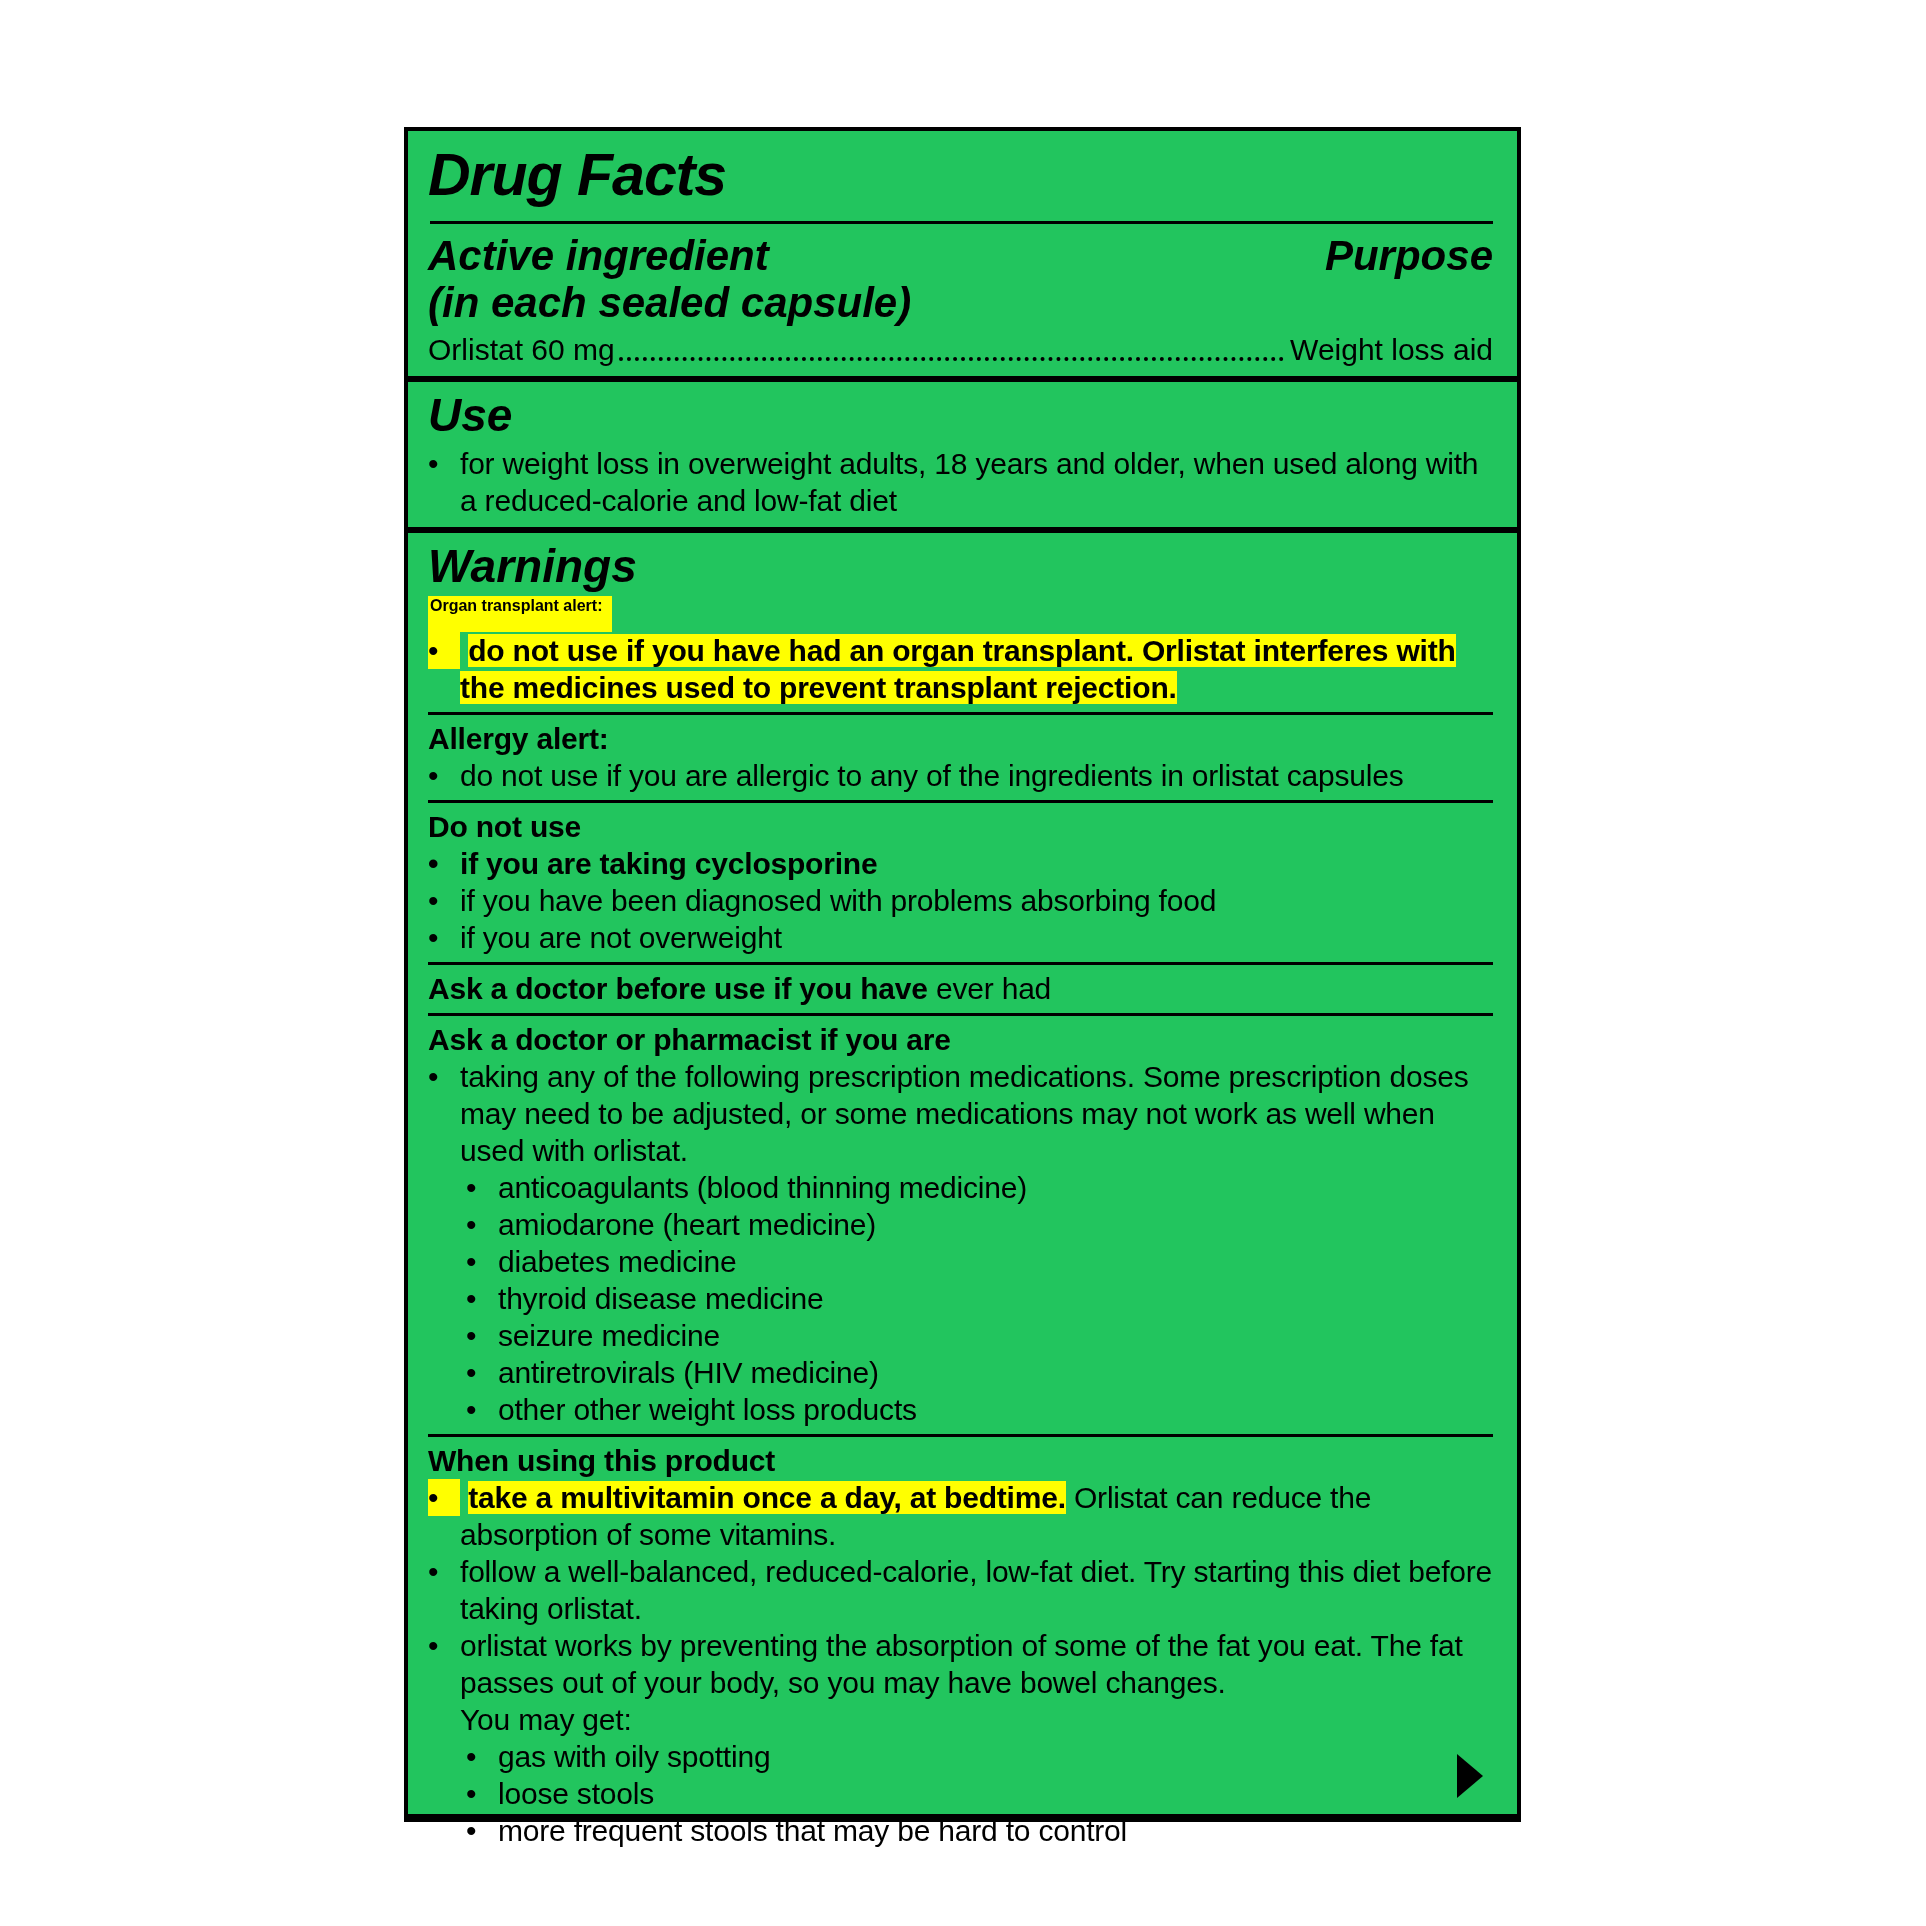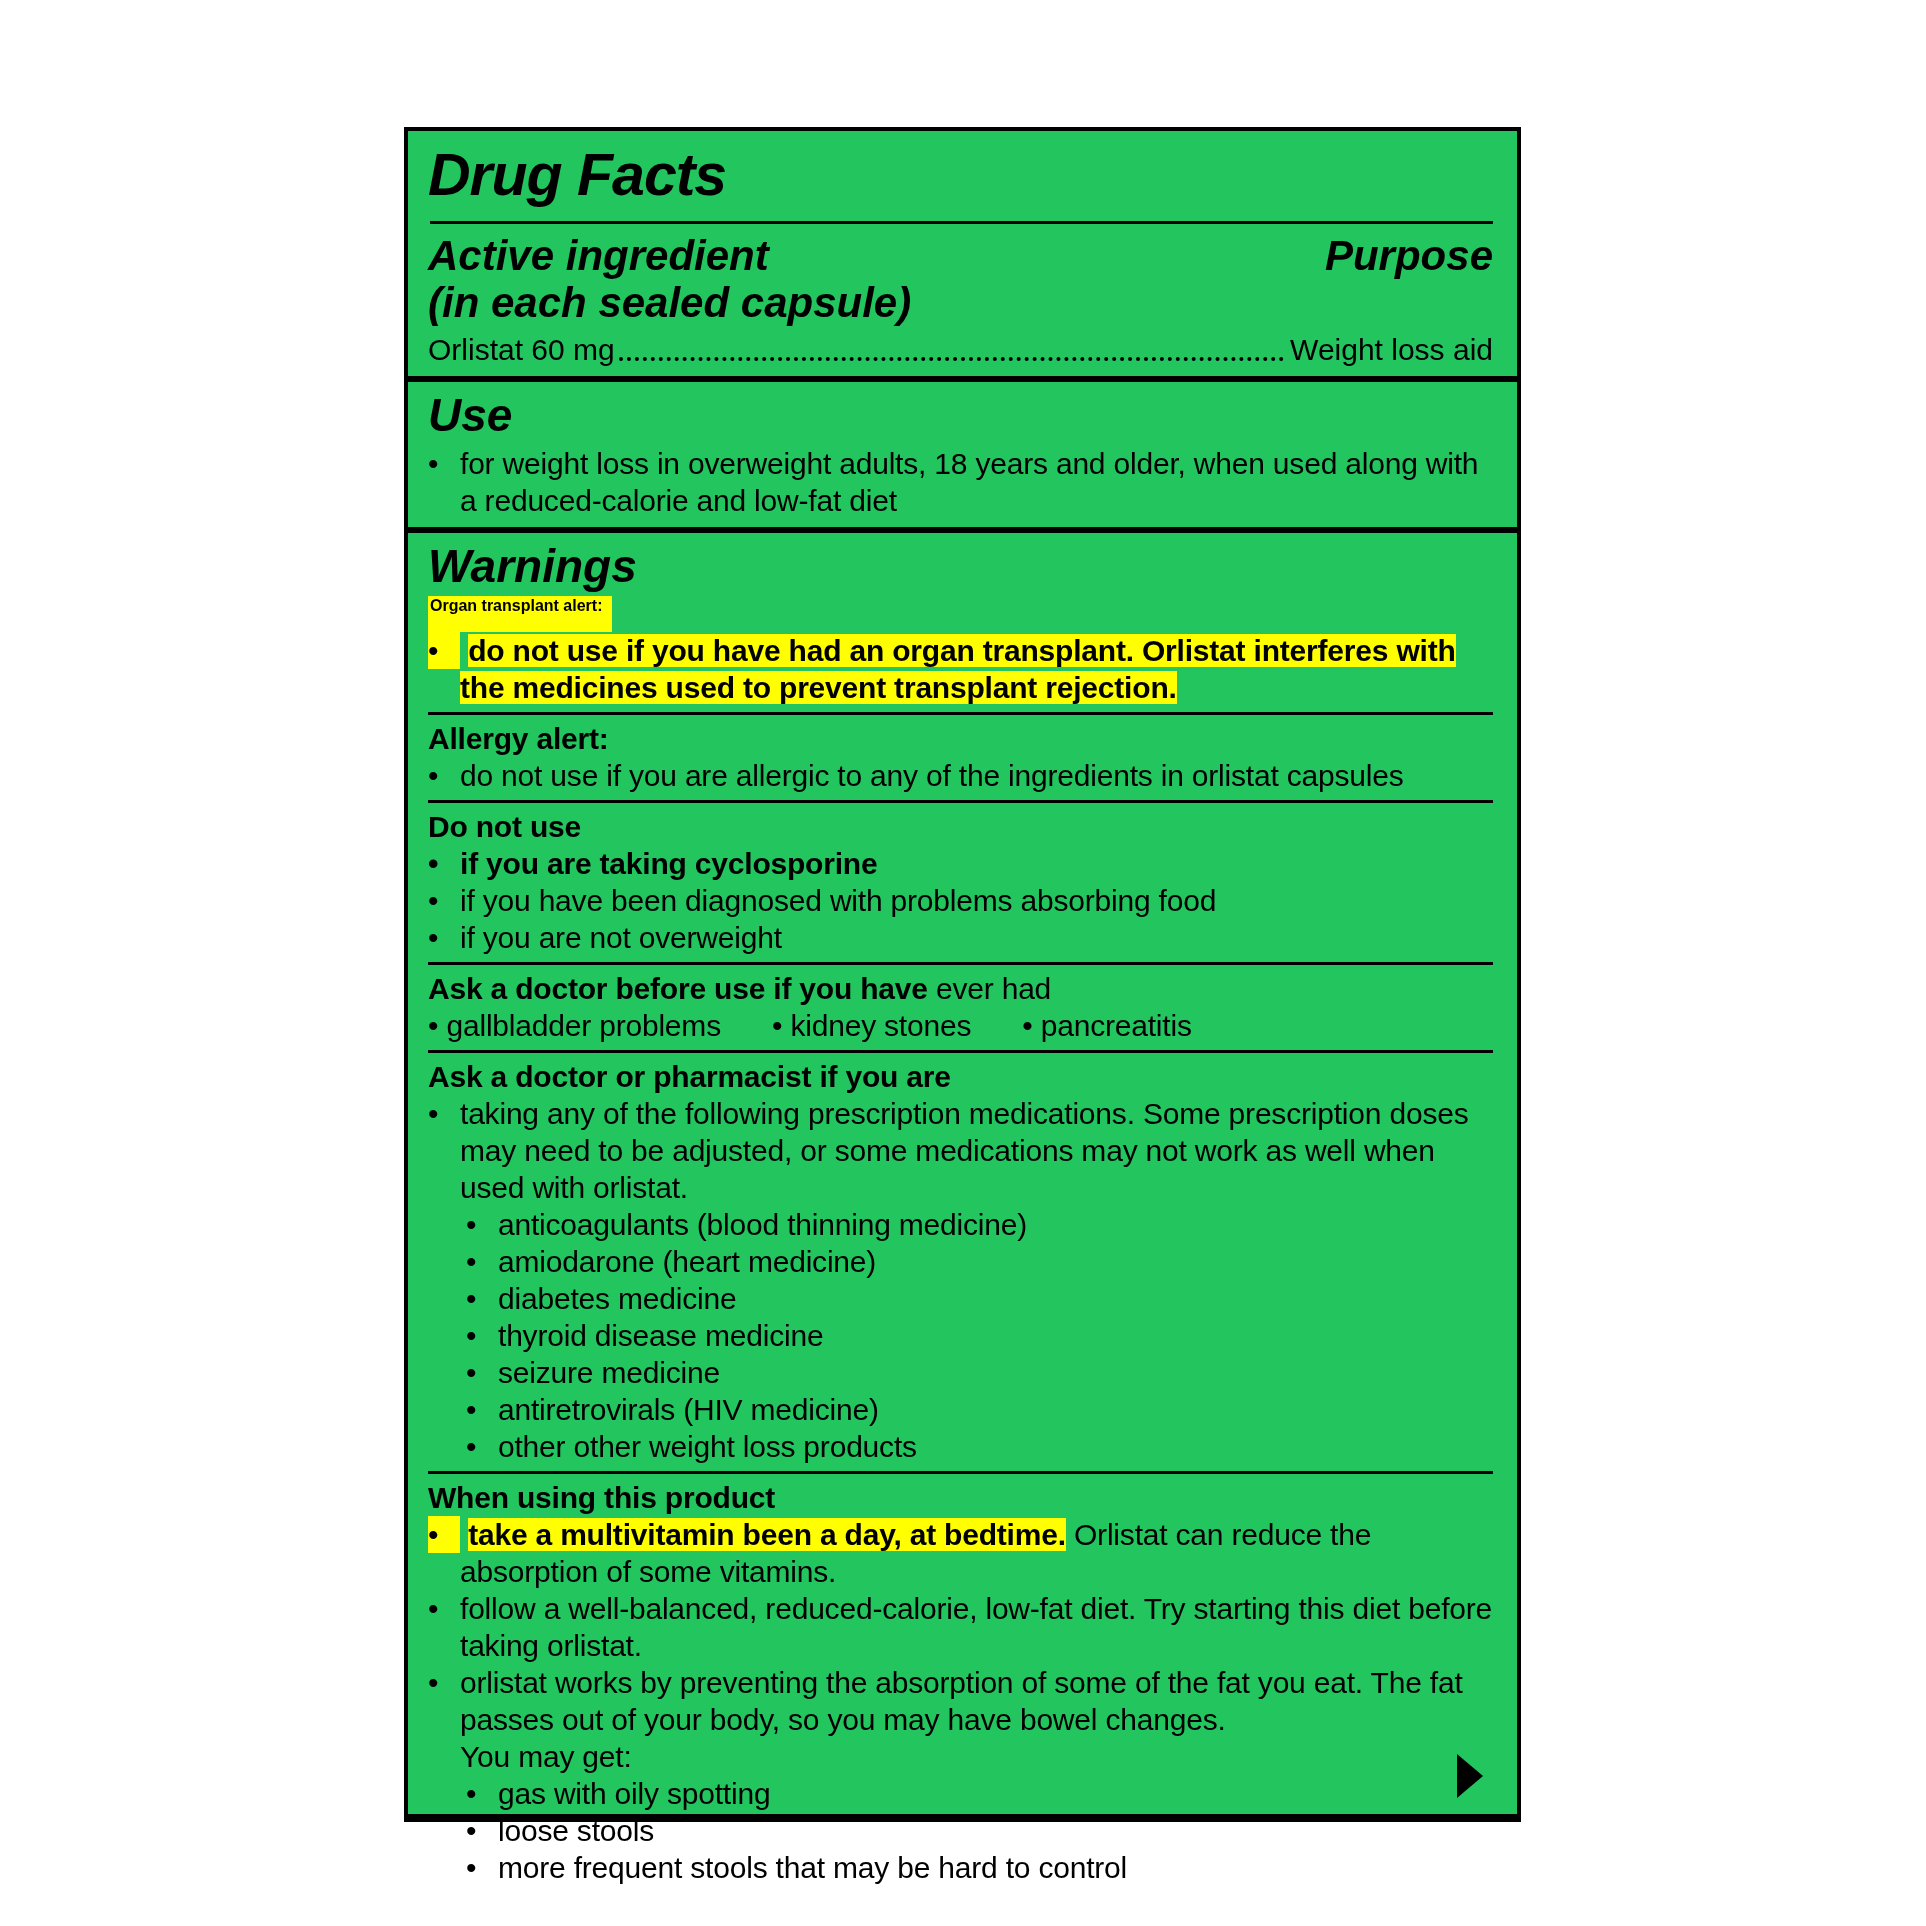--- a/index.html
+++ b/index.html
@@ -107,25 +107,20 @@
       <div class="bullet">if you have been diagnosed with problems absorbing food</div>
       <div class="bullet">if you are not overweight</div>
     </div>
 
     <div class="rule"></div>
 
     <div>
       <div class="body-txt">
         <span class="bold">Ask a doctor before use if you have</span><span> ever had</span>
       </div>
-      <div class="inline-bullets">
-        <span class="cond">gallbladder problems</span>
-        <span class="cond">kidney stones</span>
-        <span class="cond">pancreatitis</span>
-      </div>
     </div>
 
     <div class="rule"></div>
 
     <div>
       <div class="bold body-txt">Ask a doctor or pharmacist if you are</div>
       <div class="bullet">taking any of the following prescription medications. Some prescription doses may need to be adjusted, or some medications may not work as well when used with orlistat.</div>
       <div class="bullet nested">anticoagulants (blood thinning medicine)</div>
       <div class="bullet nested">amiodarone (heart medicine)</div>
       <div class="bullet nested">diabetes medicine</div>
@@ -133,21 +128,21 @@
       <div class="bullet nested">seizure medicine</div>
       <div class="bullet nested">antiretrovirals (HIV medicine)</div>
       <div class="bullet nested">other other weight loss products</div>
     </div>
 
     <div class="rule"></div>
 
     <div>
       <div class="bold body-txt">When using this product</div>
       <div class="bullet hlb">
-        <span class="hl bold">take a multivitamin been a day, at bedtime.</span><span> Orlistat can reduce the absorption of some vitamins.</span>
+        <span class="hl bold">take a multivitamin once a day, at bedtime.</span><span> Orlistat can reduce the absorption of some vitamins.</span>
       </div>
       <div class="bullet">follow a well-balanced, reduced-calorie, low-fat diet. Try starting this diet before taking orlistat.</div>
       <div class="bullet">orlistat works by preventing the absorption of some of the fat you eat. The fat passes out of your body, so you may have bowel changes.</div>
       <div class="sub-line">You may get:</div>
       <div class="bullet nested">gas with oily spotting</div>
       <div class="bullet nested">loose stools</div>
       <div class="bullet nested">more frequent stools that may be hard to control</div>
     </div>
   </div>
 

